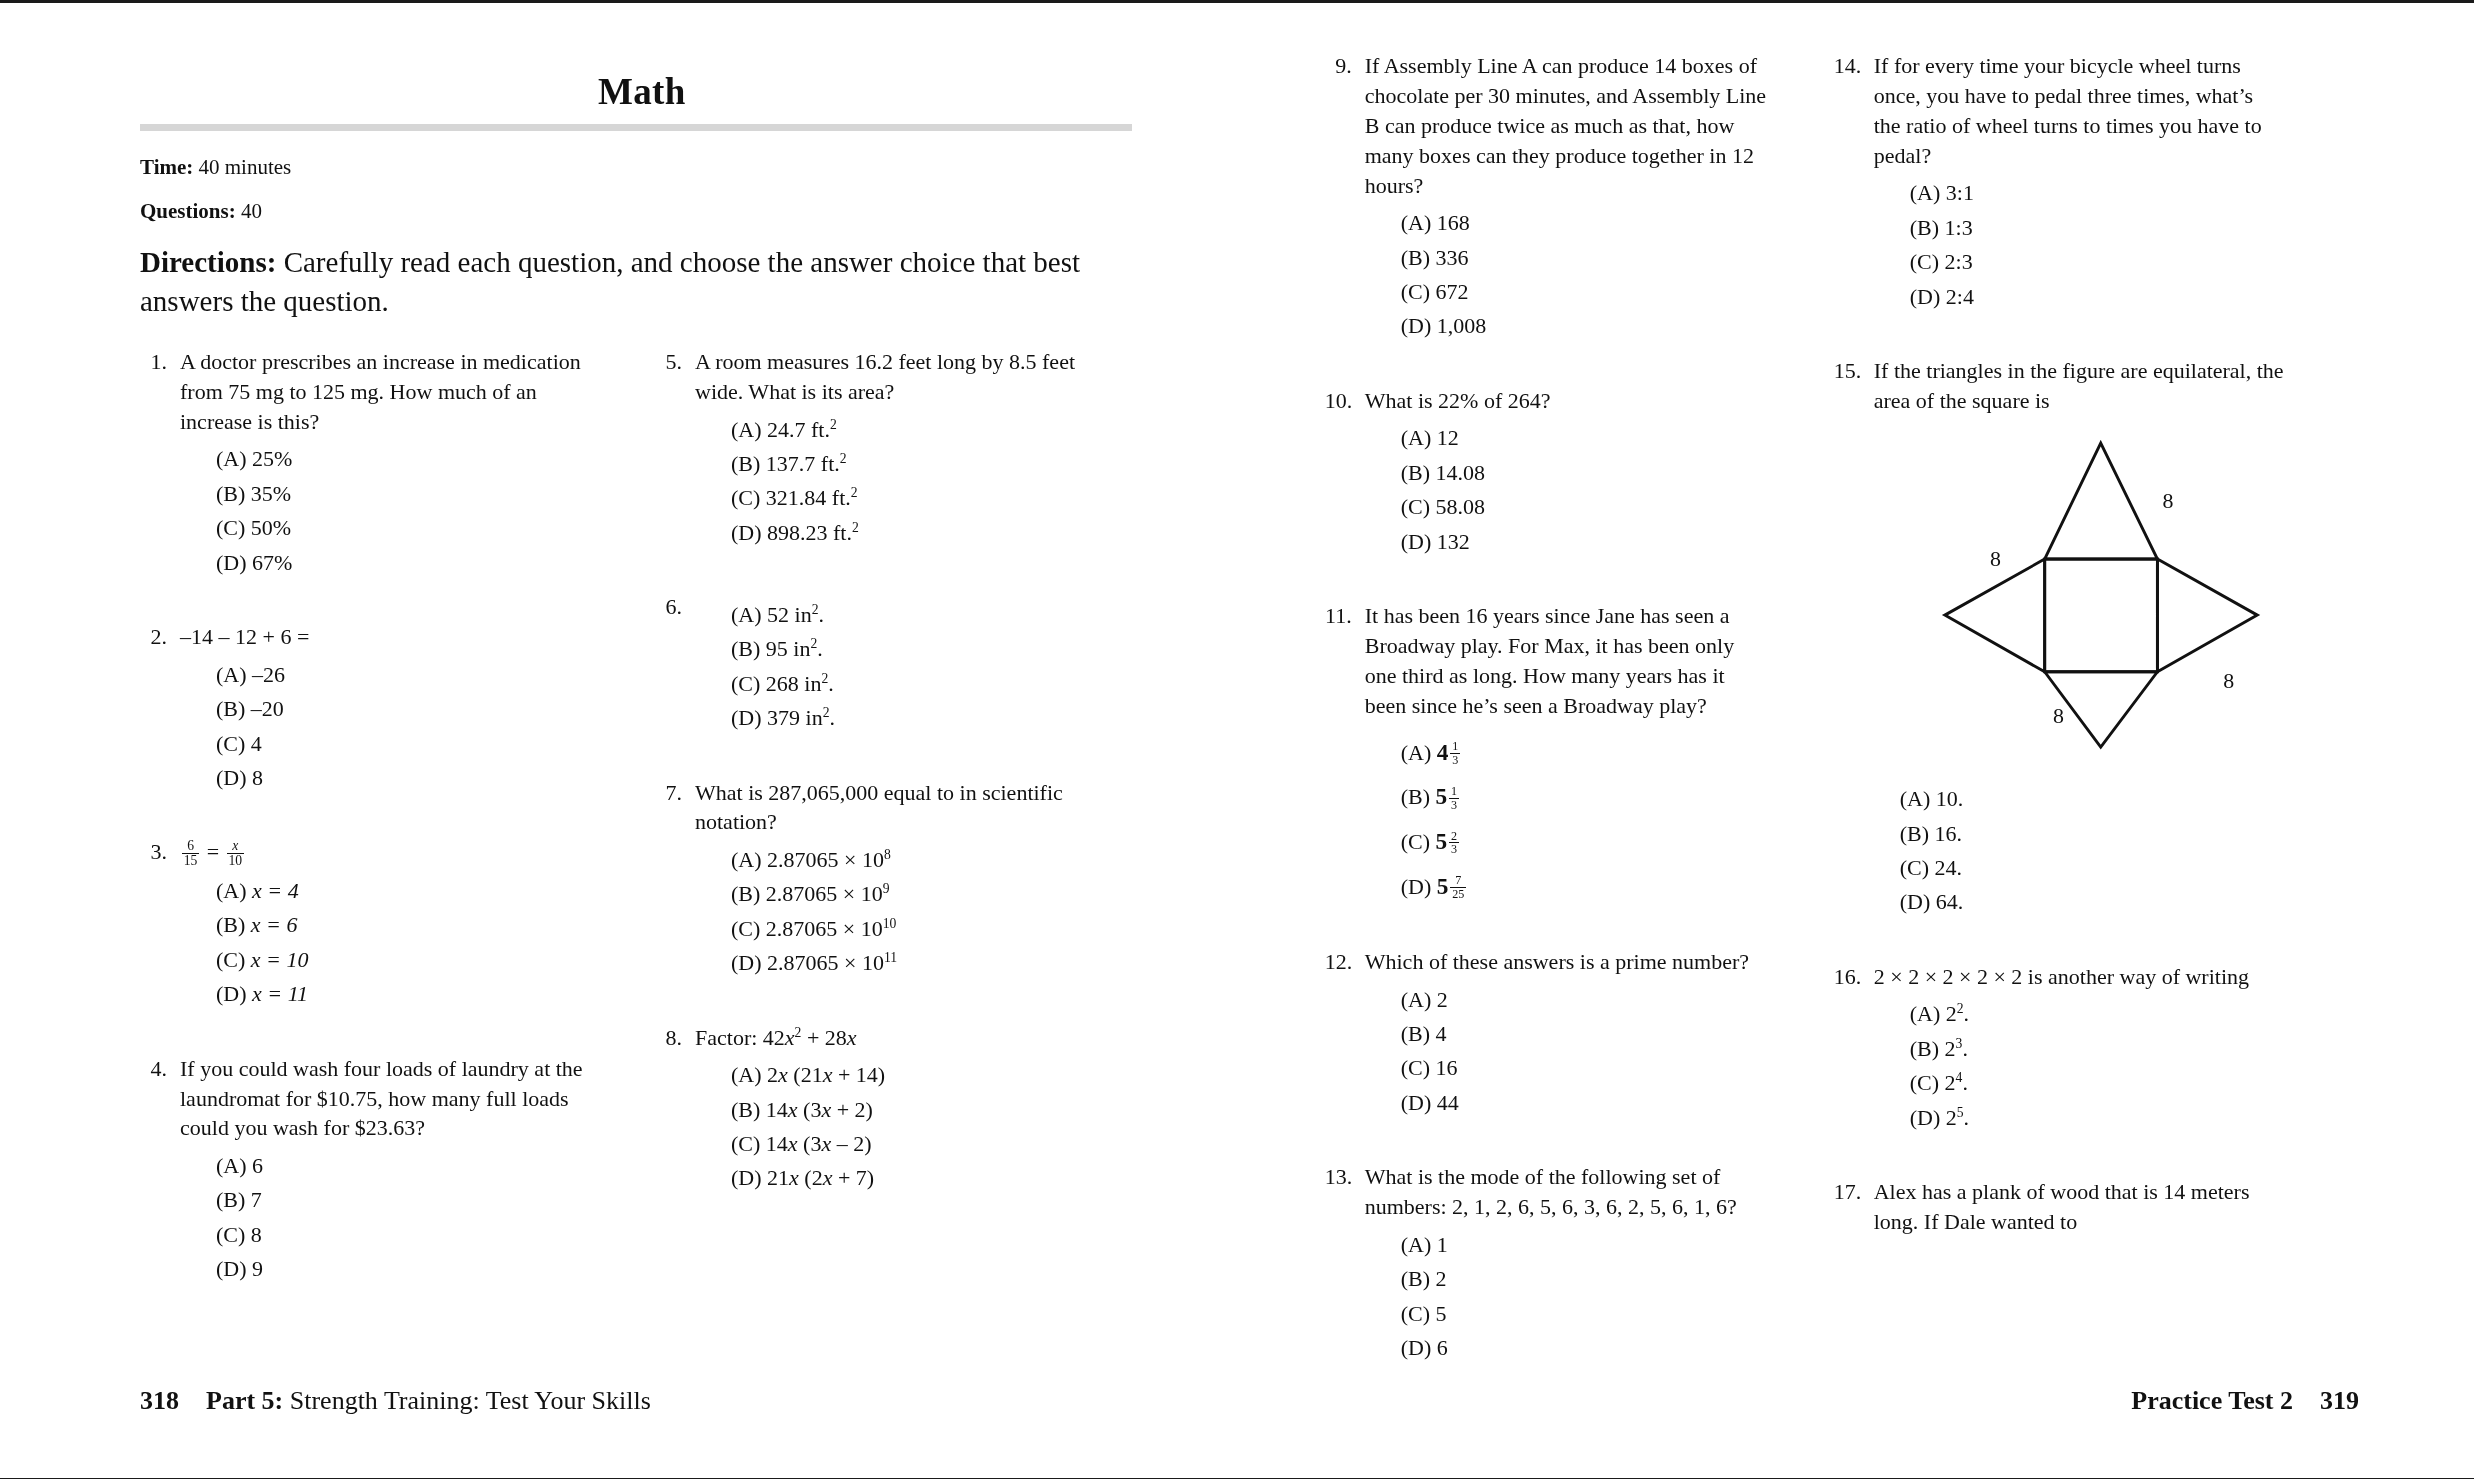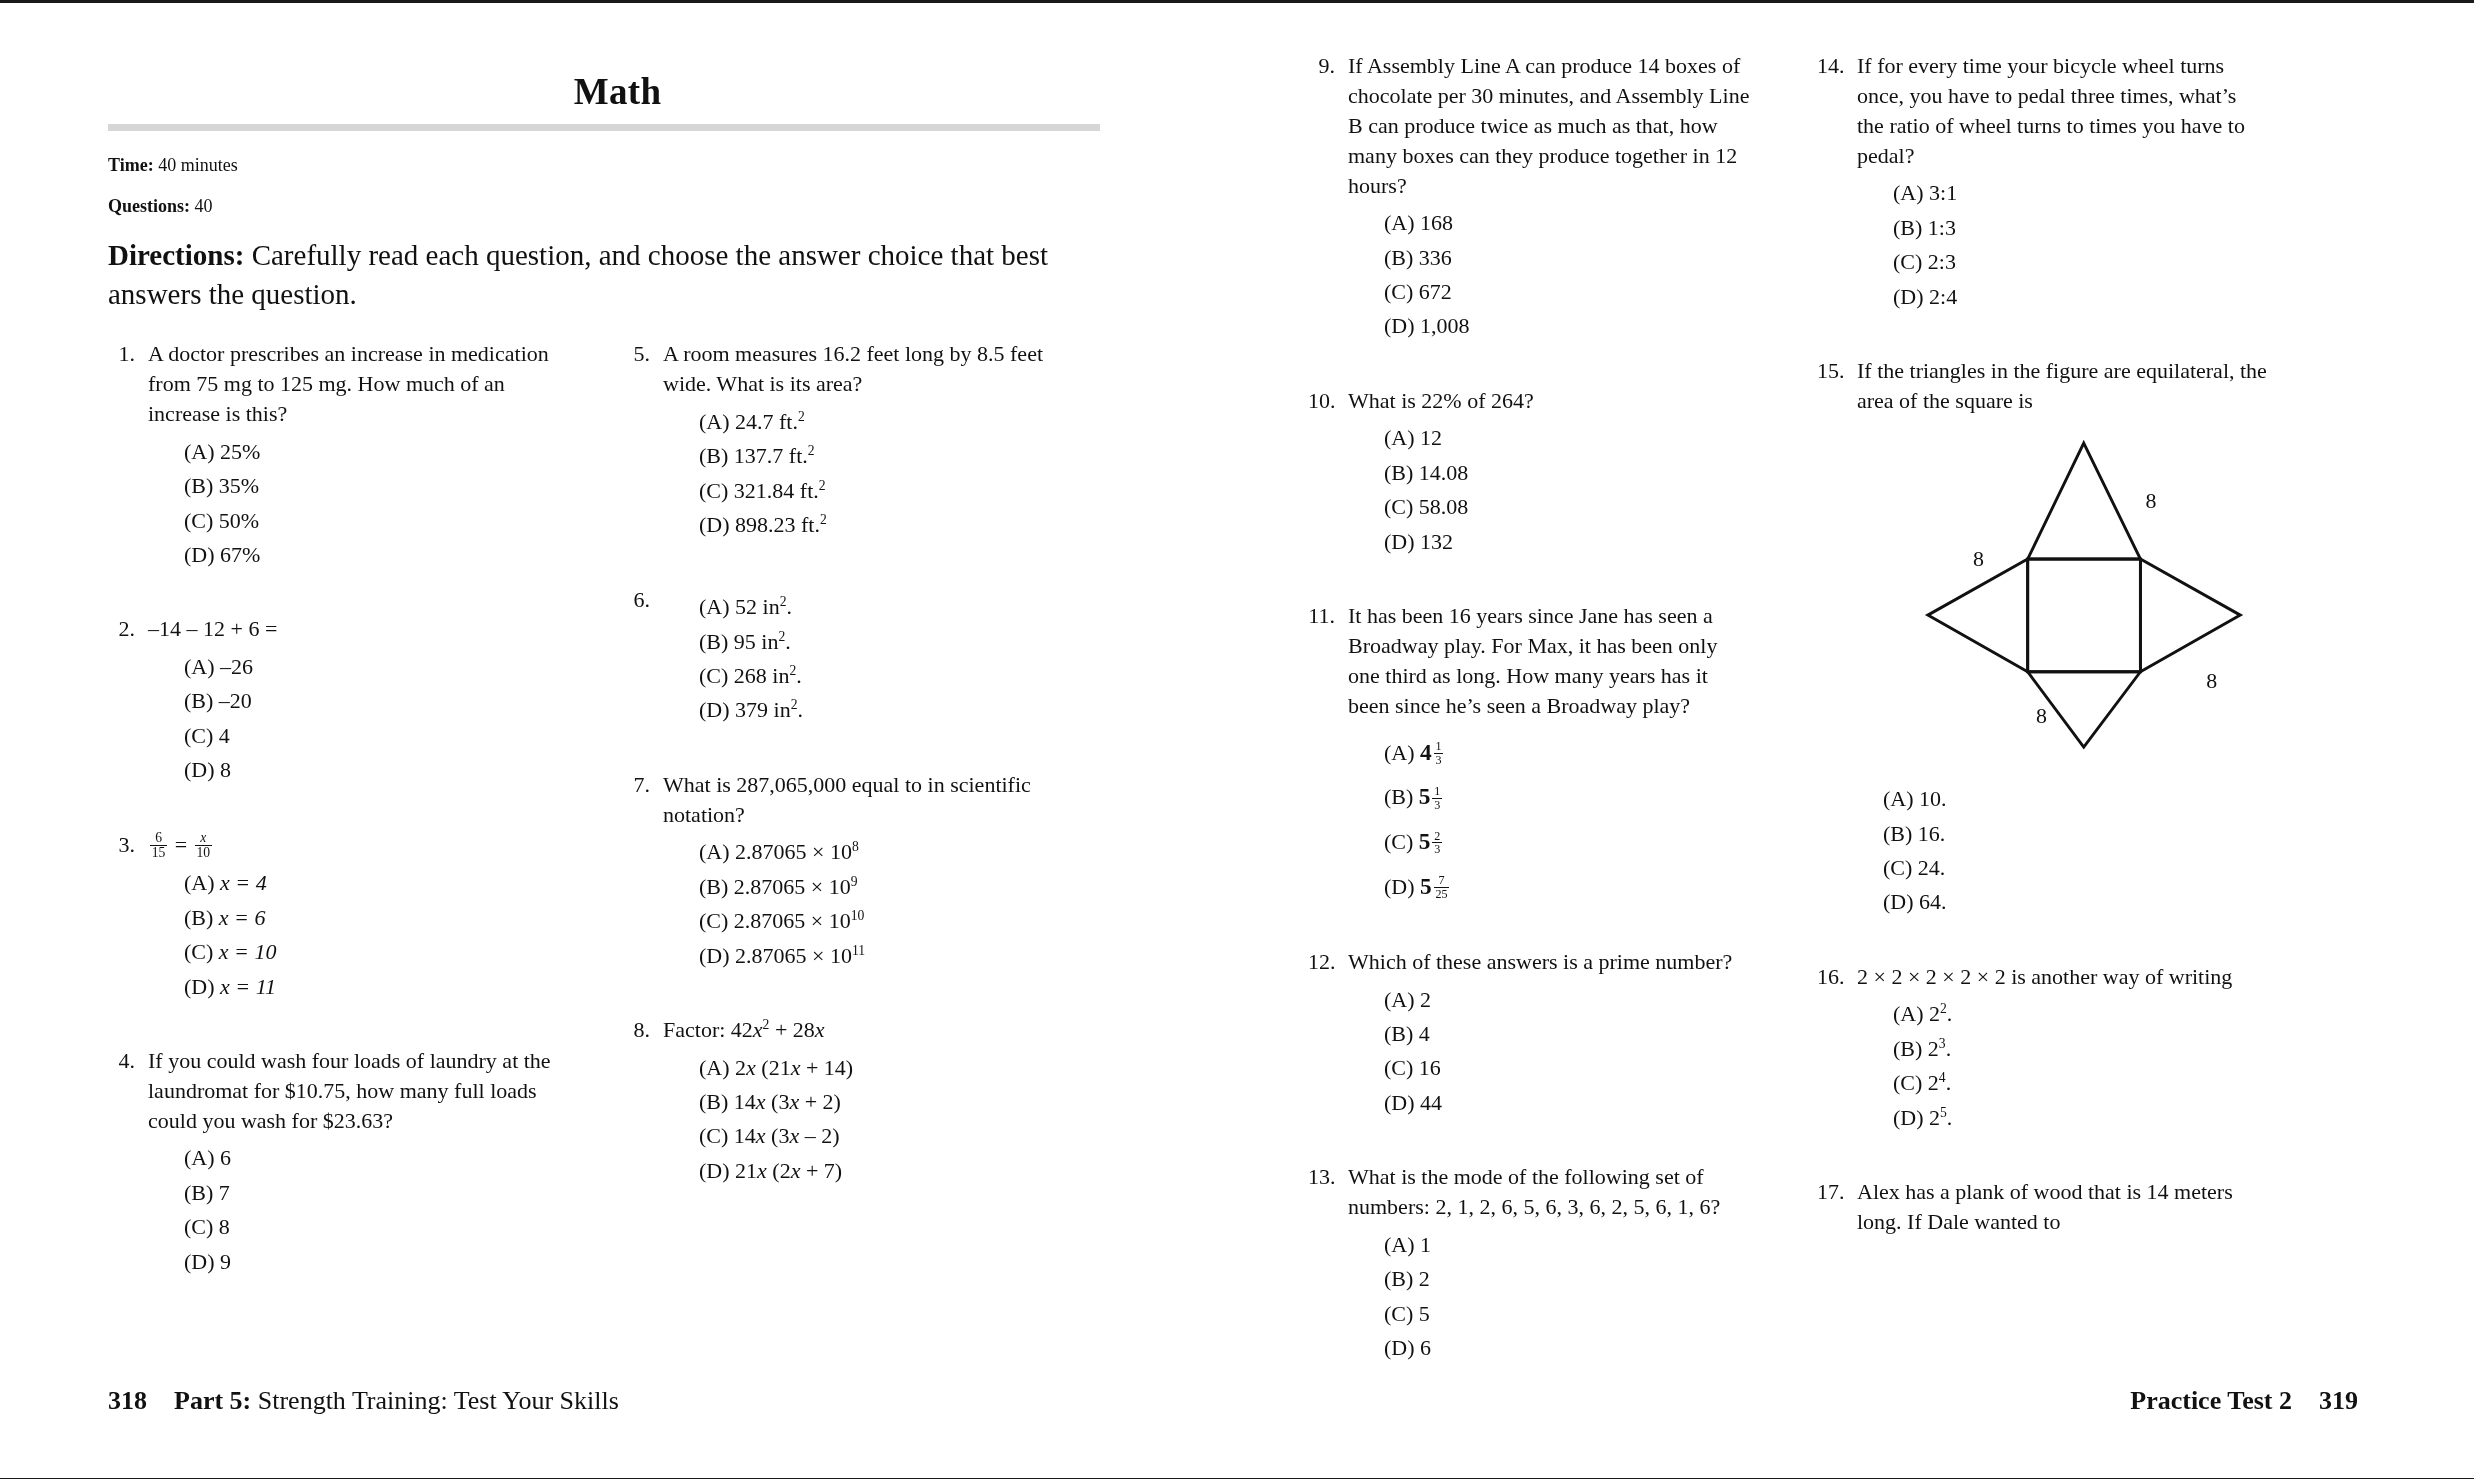--- a/index.html
+++ b/index.html
@@ -15,20 +15,21 @@
     position: relative;
     overflow: hidden;
   }
   .spread {
     position: absolute;
     inset: 0;
     display: flex;
     box-sizing: border-box;
     border-top: 3.2px solid #1a1a1a;
     border-bottom: 2.6px solid #1a1a1a;
+    padding-left: 32px;
   }
   .page {
     position: relative;
     box-sizing: border-box;
     height: 100%;
   }
   .page-left {
     width: 1224px;
     padding: 48px 97px 0 108px;
   }
@@ -46,21 +47,21 @@
     margin: 19.3px 0 10.3px 0;
     font-family: "Liberation Serif", "DejaVu Serif", serif;
   }
   .rule {
     height: 7px;
     background: #d6d6d6;
     width: 992px;
     margin-bottom: 23px;
   }
   .meta-line {
-    font-size: 18px;
+    font-size: 21px;
     line-height: 1.28;
     margin-bottom: 18px;
   }
   .meta-line .lbl { font-weight: bold; }
   .directions {
     font-size: 29px;
     line-height: 1.34;
     width: 986px;
     margin-bottom: 26px;
   }

